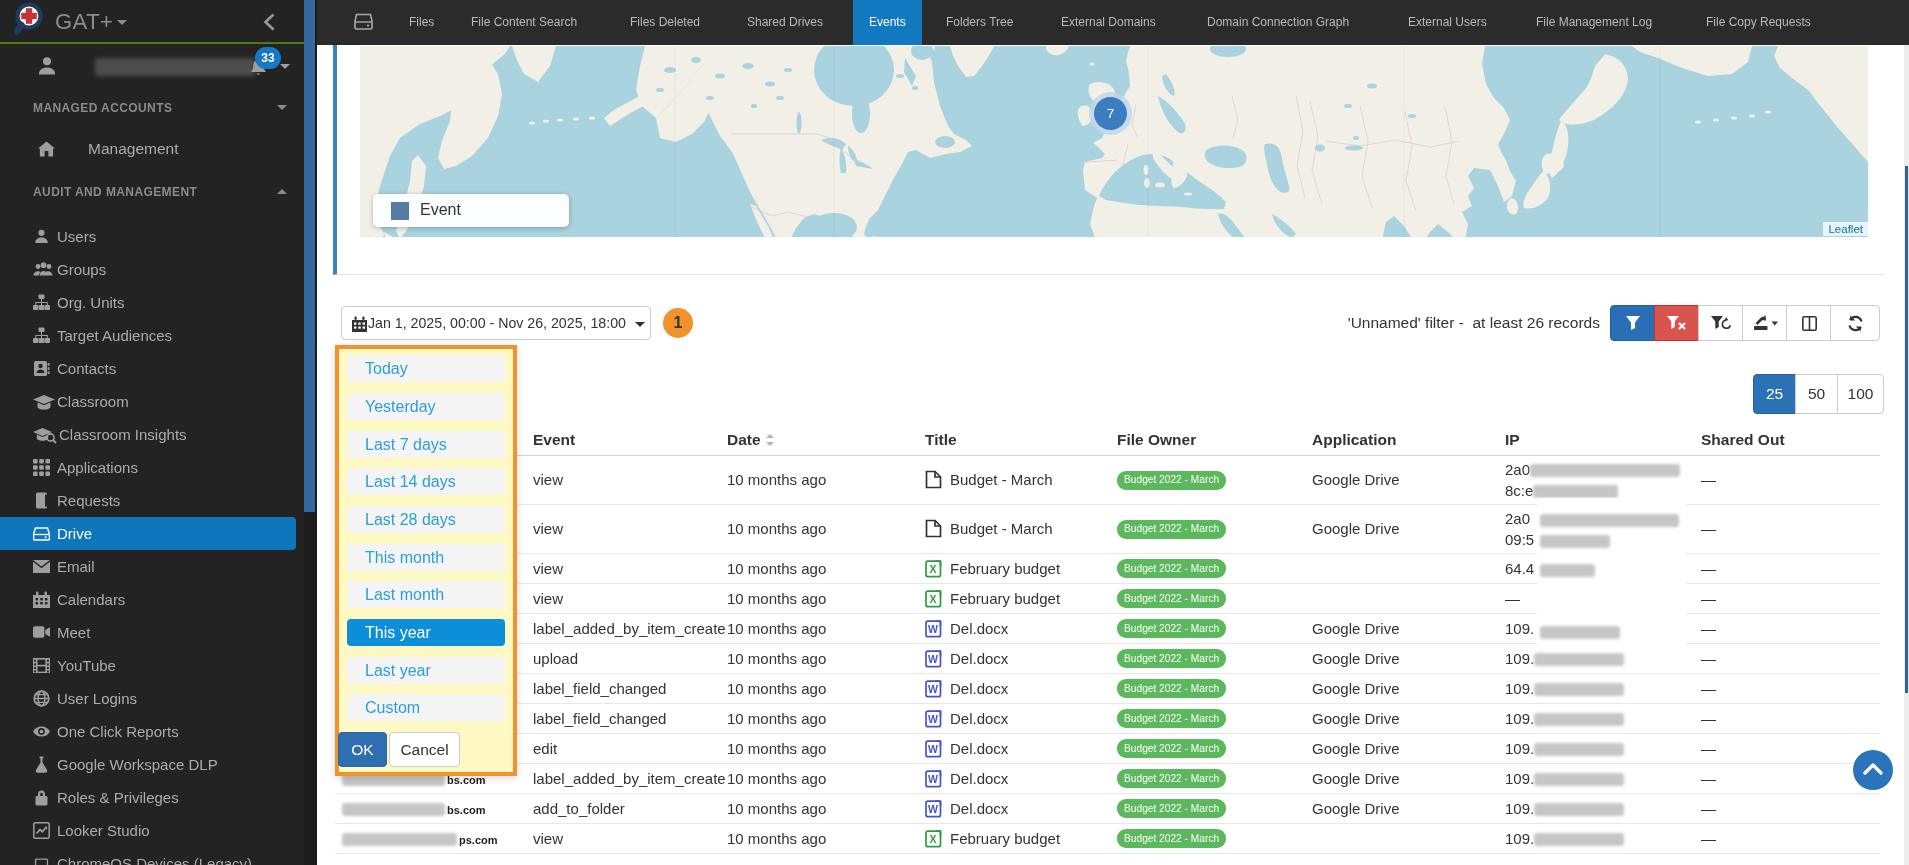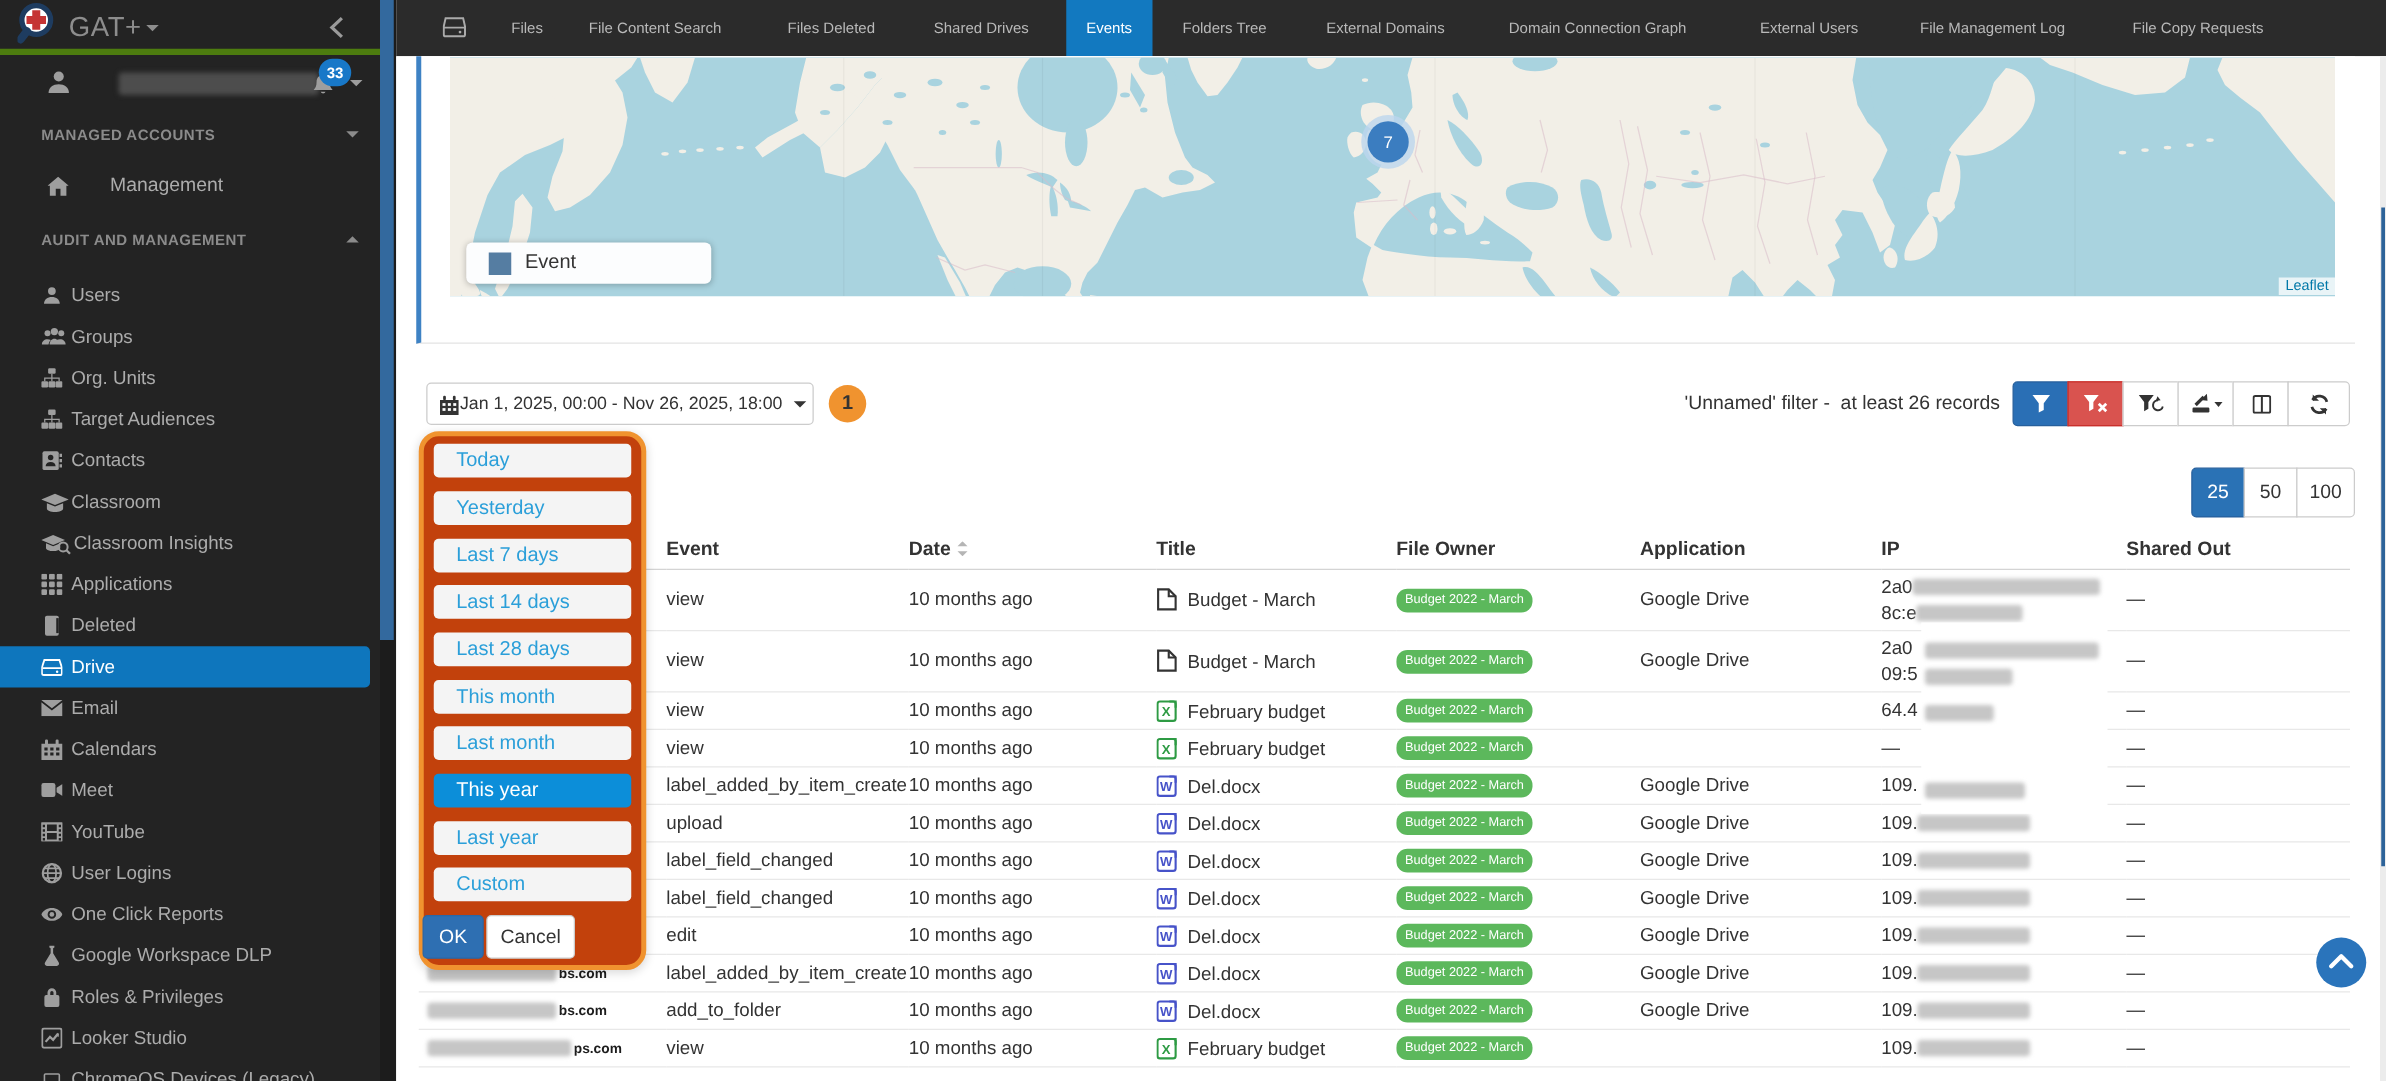--- a/index.html
+++ b/index.html
@@ -3,21 +3,21 @@
 <meta charset="utf-8">
 <style>
 *{margin:0;padding:0;box-sizing:border-box}
 html,body{width:1909px;height:865px;overflow:hidden;background:#fff;font-family:"Liberation Sans",sans-serif}
 #app{position:relative;width:1909px;height:865px;overflow:hidden}
 .abs{position:absolute}
 
 #sidebar{position:absolute;left:0;top:0;width:304px;height:865px;background:#232323;color:#ababab;overflow:hidden}
 #sbtrack{position:absolute;left:304px;top:0;width:13px;height:865px;background:#1c1c1c}
 #sbthumb{position:absolute;left:0;top:0;width:11px;height:512px;background:#33699e}
-#logo-row{position:absolute;left:0;top:0;width:304px;height:44px;border-bottom:5px solid #4d7c0f}
+#logo-row{position:absolute;left:0;top:0;width:304px;height:44px;border-bottom:2px solid #4d7c0f}
 .gat{position:absolute;left:55px;top:9px;font-size:22px;color:#8d8d8d;letter-spacing:0.5px}
 .caret{display:inline-block;width:0;height:0;border-left:5px solid transparent;border-right:5px solid transparent;border-top:5px solid #8d8d8d;vertical-align:middle}
 .sec{position:absolute;font-size:12px;font-weight:700;color:#8b8b8b;letter-spacing:.4px}
 .item{position:absolute;left:0;width:304px;height:33px;line-height:33px;font-size:15px;color:#acacac;white-space:nowrap}
 .item .ic{position:absolute;left:33px;top:8px;width:17px;height:17px}
 .item .tx{position:absolute;left:57px;top:0}
 .item.active{background:#0e76bd;color:#fff;border-radius:0 4px 4px 0;width:296px}
 
 #nav{position:absolute;left:317px;top:0;right:0;height:45px;background:#2b2b2b}
 .tab{position:absolute;top:0;height:45px;line-height:45px;font-size:12px;color:#b9b9b9;white-space:nowrap}
@@ -42,21 +42,21 @@
 
 table{position:absolute;left:335px;top:425px;width:1545px;border-collapse:collapse;table-layout:fixed;font-size:15px;color:#333}
 th{font-weight:700;text-align:left;height:30px;vertical-align:middle;border-bottom:1px solid #d4d4d4;font-size:15.5px}
 td{vertical-align:middle;border-bottom:1px solid #e8e8e8;overflow:hidden;white-space:nowrap}
 tr.tall td{height:49px}
 tr.short td{height:30px}
 .blur{display:inline-block;height:13px;background:#c6c6c6;border-radius:3px;filter:blur(1.5px);vertical-align:middle}
 .gbadge{display:inline-block;background:#5cb85c;color:#fff;font-size:10.2px;font-weight:400;padding:4.5px 7px;border-radius:9px;line-height:1}
 .fic{display:inline-block;width:17px;height:19px;vertical-align:-4px;margin-right:8px}
 
-#dd{position:absolute;left:335px;top:345px;width:182px;height:431px;background:#c2410c;border:4px solid #f0932f;border-radius:16px;box-shadow:0 2px 8px rgba(0,0,0,.15);z-index:50}
+#dd{position:absolute;left:335px;top:345px;width:182px;height:431px;background:#fef9c3;border:4px solid #f0932f;border-radius:0;box-shadow:0 2px 8px rgba(0,0,0,.15);z-index:50}
 .dditem{position:absolute;left:8px;width:158px;height:27px;background:#f4f4f4;border-radius:4px;font-size:16px;color:#2b9fd9;line-height:27px;padding-left:18px}
 .dditem.on{background:#0c8ed9;color:#fff}
 #ok{position:absolute;left:-1px;top:383px;width:49px;height:35px;background:#2e6fb2;border:1px solid #2a66a5;border-radius:4px;color:#fff;font-size:15.5px;text-align:center;line-height:33px}
 #cancel{position:absolute;left:50px;top:383px;width:71px;height:35px;background:#fff;border:1px solid #ccc;border-radius:4px;color:#333;font-size:15.5px;text-align:center;line-height:33px}
 #stop{position:absolute;left:1853px;top:750px;width:40px;height:40px;border-radius:50%;background:#2a74bb;z-index:60}
 #pgtrack{position:absolute;left:1904px;top:45px;width:5px;height:820px;background:#ececec;z-index:70}
 #pgthumb{position:absolute;left:1905px;top:166px;width:3px;height:527px;background:#2d6399;z-index:71}
 #ipbox{position:absolute;left:1537px;top:498px;width:149px;height:153px;background:#fff;z-index:5}
 </style>
 </head>
@@ -171,21 +171,21 @@
           <rect x="6.2" y="12.4" width="4.6" height="4.6" rx="1"></rect>
           <rect x="12.4" y="12.4" width="4.6" height="4.6" rx="1"></rect>
         </svg>
         <span class="tx">Applications</span>
       </div>
  <div class="item" style="top:484px">
         <svg class="ic" viewBox="0 0 17 17">
           <rect x="3" y="0.5" width="11" height="16" rx="1.5" fill="#9e9e9e"></rect>
           <rect x="12" y="2.5" width="2" height="12" fill="#232323"></rect>
         </svg>
-        <span class="tx">Deleted</span>
+        <span class="tx">Requests</span>
       </div>
  <div class="item active" style="top:517px">
         <svg class="ic" viewBox="0 0 17 17">
           <path d="M2.5 3 L14.5 3 16.5 9 16.5 13.5 A1.5 1.5 0 0 1 15 15 L2 15 A1.5 1.5 0 0 1 .5 13.5 L.5 9z" fill="none" stroke="#fff" stroke-width="1.5"></path>
           <path d="M1 9.5h15" stroke="#fff" stroke-width="1.3"></path>
           <circle cx="12.7" cy="12.3" r="1" fill="#fff"></circle>
         </svg>
         <span class="tx" style="color:#fff;font-weight:400">Drive</span>
       </div>
  <div class="item" style="top:550px">

